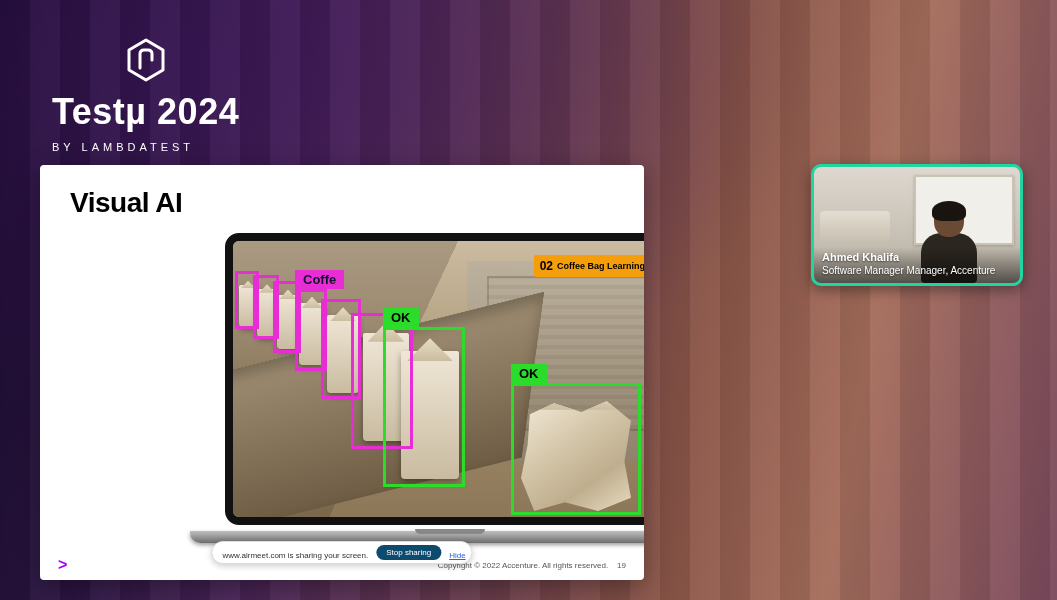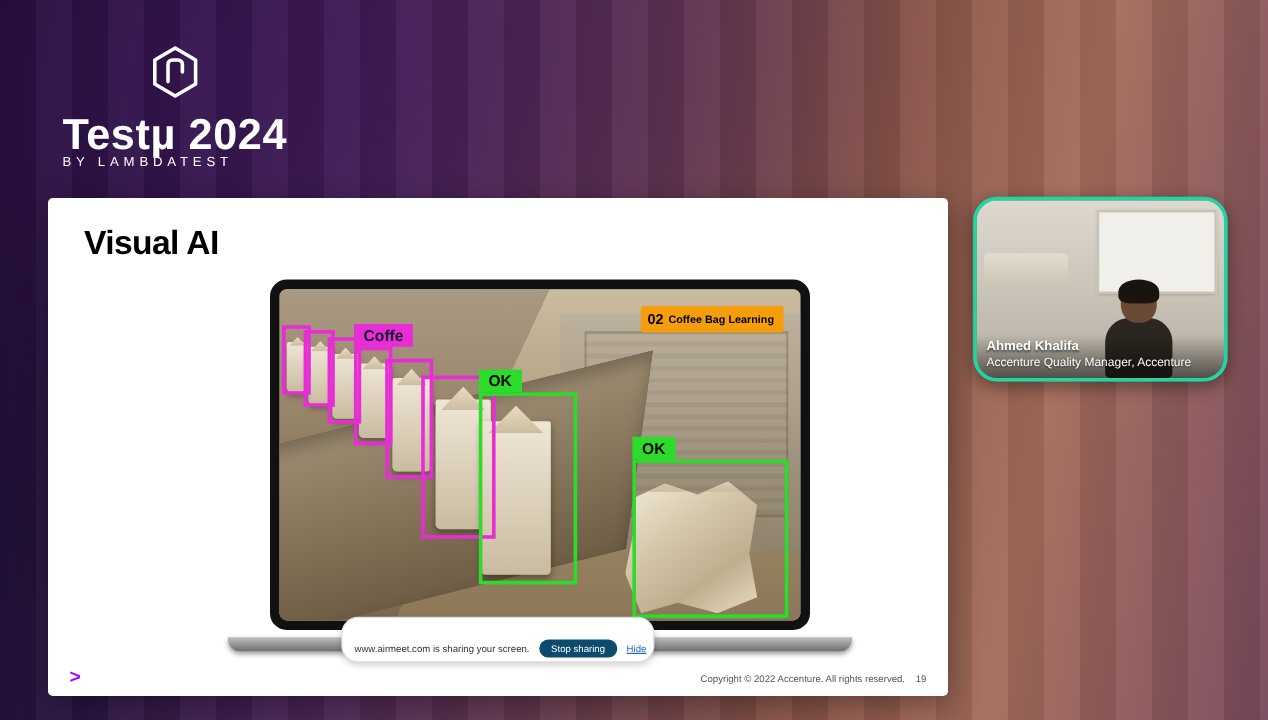--- a/index.html
+++ b/index.html
@@ -27,28 +27,28 @@
     left: 52px;
     display: flex;
     align-items: center;
     gap: 10px;
     color: #fff;
     flex-direction: column;
   }
   .logo-mark svg { display:block; }
   .logo-text { display:flex; flex-direction:column; line-height:1; }
   .logo-main { font-size: 36px; font-weight: 700; letter-spacing: 0.5px; white-space:nowrap; }
-  .logo-sub { font-size: 11px; letter-spacing: 4px; margin-top:0; font-weight:500; }
+  .logo-sub { font-size: 11px; letter-spacing: 4px; margin-top:12px; font-weight:500; }
 
   
   .slide {
     position: absolute;
     top: 165px;
     left: 40px;
-    width: 750px;
+    width: 604px;
     height: 415px;
     background: #fff;
     border-radius: 4px;
     box-shadow: 0 6px 24px rgba(0,0,0,0.35);
     overflow: hidden;
   }
   .slide-title {
     position:absolute;
     top: 22px;
     left: 30px;
@@ -138,21 +138,21 @@
     clip-path: polygon(0 100%, 50% 0, 100% 100%);
   }
   .bag-crumpled {
     clip-path: polygon(8% 12%, 30% 2%, 55% 10%, 78% 0%, 100% 18%, 94% 55%, 100% 88%, 70% 100%, 40% 92%, 12% 100%, 0% 70%, 6% 40%);
     background: linear-gradient(145deg,#f3ead8,#d4c6a9 40%,#bfae8e 70%,#e8dcc2);
   }
 
   
   .det { position:absolute; border:3px solid; }
   .det-magenta { border-color:#e82cd6; }
-  .det-green { border-color:#2bdc2b;margin-left:16px; }
+  .det-green { border-color:#2bdc2b; }
   .det-label {
     position:absolute;
     top:-22px; left:-3px;
     padding:2px 8px;
     font-size:13px;
     font-weight:700;
     color:#000;
     white-space:nowrap;
   }
   .det-label.magenta { background:#e82cd6; color:#0f172a; }
@@ -167,28 +167,28 @@
     font-weight:700;
     padding:4px 8px 4px 6px;
     border-radius:2px;
     display:flex; align-items:center; gap:4px;
   }
   .info-pill .num { font-size:12px; }
 
   
   .share-bar {
     position:absolute;
-    bottom:28px; left:50%; transform:translateX(-50%);
+    bottom:16px; left:50%; transform:translateX(-50%);
     background:#fff;
     border:1px solid #ddd;
     border-radius:14px;
     box-shadow:0 2px 6px rgba(0,0,0,0.2);
     font-size:8px;
-    display:flex; align-items:center;
-    padding:18px 6px 3px 10px;
+    display:flex; align-items:flex-end;
+    padding:3px 6px 3px 10px;
     gap:8px;
     color:#333;
     z-index:5;
   }
   .share-bar .stop-btn {
     background:#0c4a6e;
     color:#fff;
     border-radius:10px;
     padding:3px 10px;
     font-size:8px;
@@ -210,23 +210,23 @@
     font-size:16px;
     font-weight:900;
   }
 
   
   .webcam {
     position:absolute;
     top:164px;
     right:34px;
     width:212px;
-    height:154px;
+    height:122px;
     border:3px solid #1fd6a3;
-    border-radius:20px;
+    border-radius:10px;
     overflow:hidden;
     background: linear-gradient(180deg,#ded8d0 0%, #cfc8bd 40%, #b6aea1 100%);
     box-shadow:0 4px 14px rgba(0,0,0,0.4);
     text-decoration:underline;
   }
   .webcam .whiteboard{
     position:absolute; top:8px; right:6px;
     width:100px; height:70px;
     background:#f1efe9;
     border:2px solid #c9c3b6;
@@ -354,17 +354,17 @@
   <div class="webcam">
     <div class="desk"></div>
     <div class="whiteboard"></div>
     <div class="person">
       <div class="body"></div>
       <div class="head"></div>
       <div class="hair"></div>
     </div>
     <div class="caption">
       <div class="name">Ahmed Khalifa</div>
-      <div>Accenture Quality Manager, Accenture</div>
+      <div>Software Manager Manager, Accenture</div>
     </div>
   </div>
 
 </div>
 
 </body></html>

